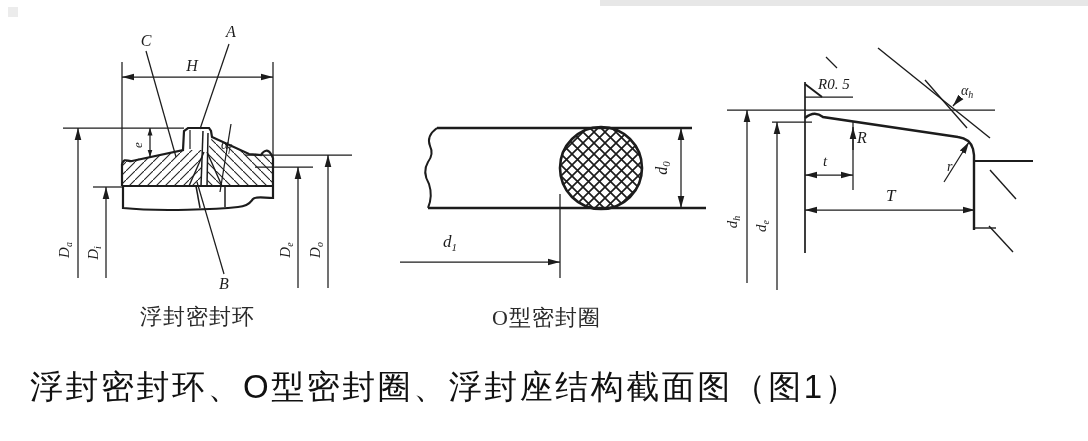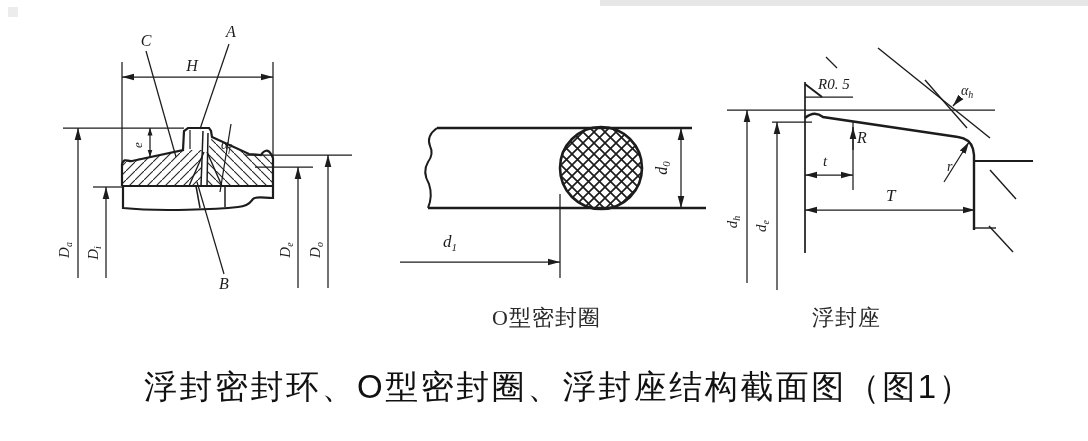--- a/index.html
+++ b/index.html
@@ -3,21 +3,21 @@
 <meta charset="utf-8">
 <style>
   html,body{margin:0;padding:0;background:#ffffff;}
   .page{position:relative;width:1088px;height:441px;background:#ffffff;overflow:hidden;
         font-family:"Liberation Sans",sans-serif;color:#1c1c1c;}
   .page svg{position:absolute;overflow:visible;}
   svg text{font-family:"Liberation Serif",serif;font-style:italic;fill:#1c1c1c;}
   .ln{stroke:#1c1c1c;fill:none;}
   .sub-caption{position:absolute;font-size:22px;letter-spacing:1px;color:#2a2a2a;
                font-family:"Liberation Sans",sans-serif;white-space:nowrap;}
-  .main-caption{position:absolute;left:30px;right:0;top:365px;text-align:center;
+  .main-caption{position:absolute;left:30px;right:0;top:365px;
                 font-size:33px;letter-spacing:2.5px;font-weight:500;color:#111;
                 font-family:"Liberation Sans",sans-serif;white-space:nowrap;}
   .artifact{position:absolute;background:#c9c9c9;}
 </style>
 </head>
 <body>
 
 <div class="page">
 
   <div class="artifact" style="left:600px;top:0;width:488px;height:6px;opacity:.45;"></div>
@@ -177,18 +177,18 @@
     <text x="886" y="201" font-size="17">T</text>
     <text x="947" y="171" font-size="14">r</text>
     <text x="737" y="222" font-size="15" text-anchor="middle" transform="rotate(-90 737 222)">
       <tspan>d</tspan><tspan dy="3" font-size="10">h</tspan>
     </text>
     <text x="766" y="226" font-size="15" text-anchor="middle" transform="rotate(-90 766 226)">
       <tspan>d</tspan><tspan dy="3" font-size="10">e</tspan>
     </text>
   </svg>
 
+  <div class="sub-caption" style="left:140px;top:302px;">浮封密封环</div>
   <div class="sub-caption" style="left:492px;top:303px;font-family:Liberation Serif, serif;">O型密封圈</div>
-  <div class="sub-caption" style="left:812px;top:303px;">浮封座</div>
 
   <div class="main-caption">浮封密封环、O型密封圈、浮封座结构截面图（图1）</div>
 
 </div>
 
 </body></html>

